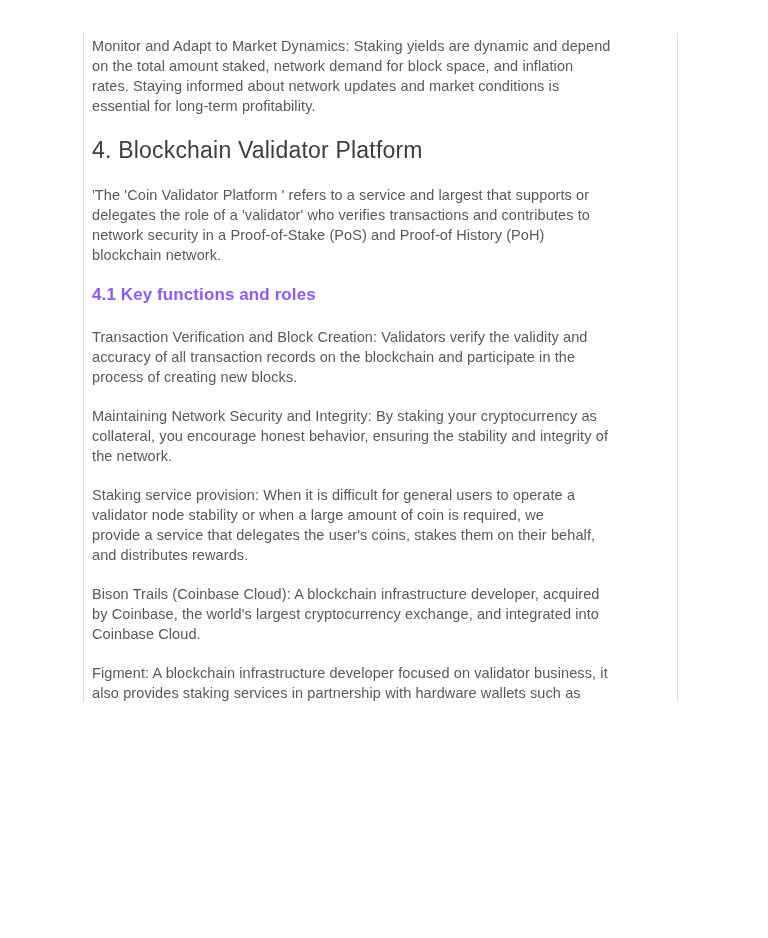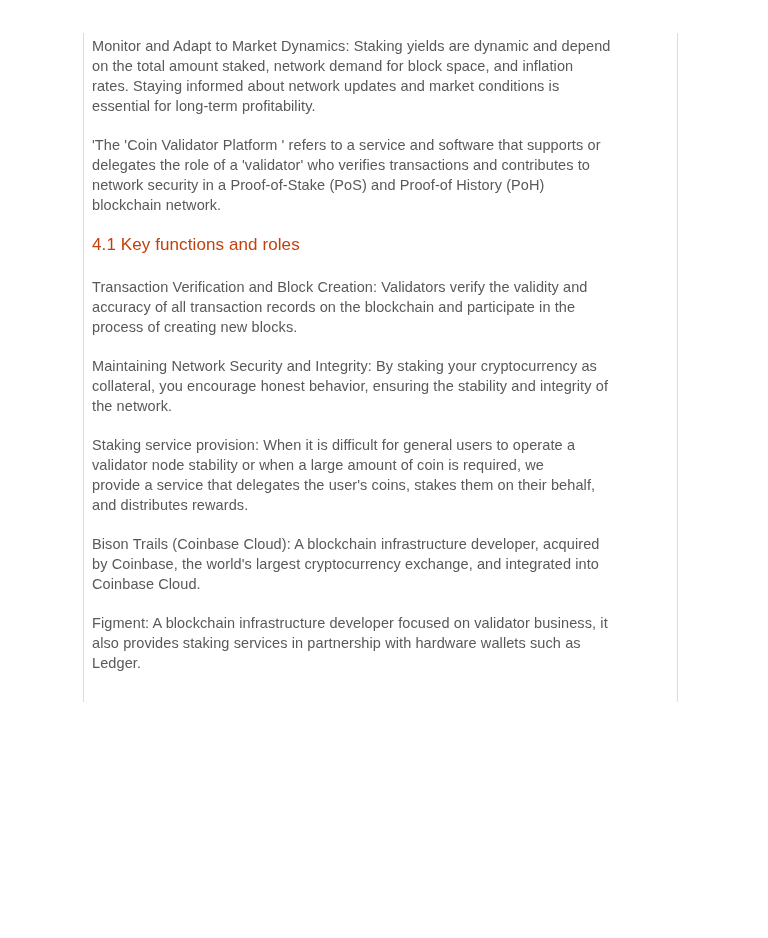--- a/index.html
+++ b/index.html
@@ -43,38 +43,39 @@
     font-size: 23px;
     line-height: 30px;
     font-weight: 400;
     color: #3d3d3d;
     letter-spacing: 0.2px;
   }
   .page-container h2 {
     margin: 19px 0 21px 0;
     font-size: 17px;
     line-height: 22px;
-    font-weight: 400;
-    color: #c2410c;
+    font-weight: 700;
+    color: #8b5cf6;
     letter-spacing: 0.1px;
   }
 </style>
 </head>
 <body>
 
 <div class="viewport">
   <article class="page-container">
 
     <p>Monitor and Adapt to Market Dynamics: Staking yields are dynamic and depend
 on the total amount staked, network demand for block space, and inflation
 rates. Staying informed about network updates and market conditions is
 essential for long-term profitability.</p>
 
+    <h1>4. Blockchain Validator Platform</h1>
 
-    <p>'The 'Coin Validator Platform ' refers to a service and software that supports or
+    <p>'The 'Coin Validator Platform ' refers to a service and largest that supports or
 delegates the role of a 'validator' who verifies transactions and contributes to
 network security in a Proof-of-Stake (PoS) and Proof-of History (PoH)
 blockchain network.</p>
 
     <h2>4.1 Key functions and roles</h2>
 
     <p>Transaction Verification and Block Creation: Validators verify the validity and
 accuracy of all transaction records on the blockchain and participate in the
 process of creating new blocks.</p>
 

